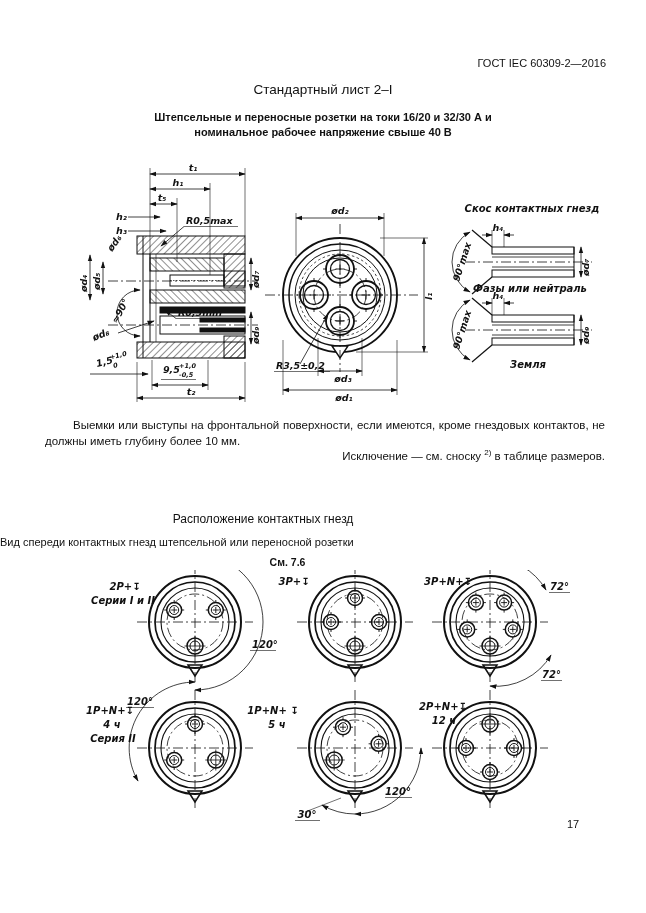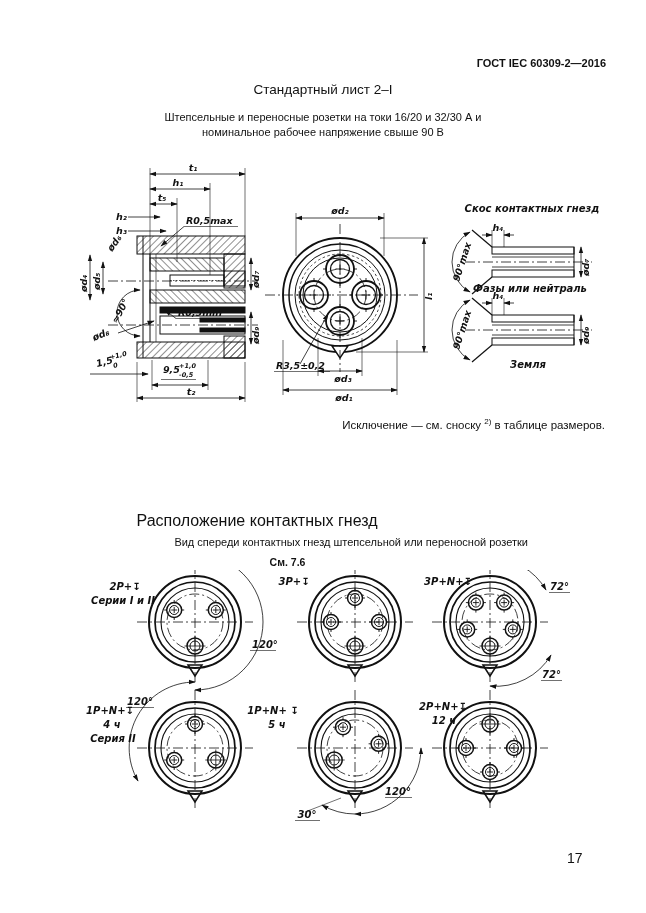--- a/index.html
+++ b/index.html
@@ -1,51 +1,51 @@
 <!DOCTYPE html>
 <html><head>
 <meta charset="utf-8">
 <style>
   html,body{margin:0;padding:0;background:#888;}
   .page{position:relative;width:646px;height:913px;background:#ffffff;margin:0 auto;
         font-family:"Liberation Sans",sans-serif;color:#111;overflow:hidden;}
-  .hdr{position:absolute;top:57px;right:40px;font-size:11px;font-weight:bold;padding-left:16px;}
+  .hdr{position:absolute;top:57px;right:40px;font-size:11px;font-weight:normal;padding-left:16px;}
   .title{position:absolute;top:82px;left:0;width:646px;text-align:center;
          font-size:13.5px;font-weight:normal;}
   .subtitle{position:absolute;top:110px;left:0;width:646px;text-align:center;
-            font-size:11px;line-height:15px;}
+            font-size:11px;line-height:15px;font-weight:bold;}
   .bodytext{position:absolute;top:418px;left:45px;width:560px;font-size:11.5px;
             line-height:15.5px;}
   .bodytext p{margin:0;text-indent:28px;text-align:justify;}
   .bodytext p.noj{text-align:right;}
   sup.fn{font-size:8px;vertical-align:super;line-height:0;}
-  .h2c{position:absolute;top:512px;left:0;width:514px;text-align:center;font-size:16px;}
-  .h3c{position:absolute;top:536px;left:0;width:528px;text-align:right;font-size:11px;}
+  .h2c{position:absolute;top:512px;left:6px;width:514px;text-align:center;font-size:12px;}
+  .h3c{position:absolute;top:536px;left:0;width:528px;text-align:left;font-size:11px;}
   .refc{position:absolute;top:556px;left:0;width:575px;text-align:center;
         font-size:10.5px;font-weight:bold;}
-  .pgnum{position:absolute;top:818px;left:567px;font-size:14px;margin-top:32px;}
+  .pgnum{position:absolute;top:818px;left:567px;font-size:11px;}
   svg{position:absolute;left:0;}
   .ln{stroke:#111;fill:none;}
   .cl{stroke:#111;fill:none;stroke-width:0.8;stroke-dasharray:10 3 2 3;}
   .dim{stroke:#111;fill:none;stroke-width:0.8;}
   .ext{stroke:#111;fill:none;stroke-width:0.6;}
   .dlb{font:italic bold 9.5px "DejaVu Sans",sans-serif;fill:#111;}
   .dsm{font:italic bold 6.5px "DejaVu Sans",sans-serif;fill:#111;}
   .alb{font:italic bold 10px "DejaVu Sans",sans-serif;fill:#111;}
 </style>
 </head>
 <body>
 
 <div class="page">
 
   <div class="hdr">ГОСТ IEC 60309-2—2016</div>
   <div class="title">Стандартный лист 2–I</div>
   <div class="subtitle">
     <div>Штепсельные и переносные розетки на токи 16/20 и 32/30 А и</div>
-    <div>номинальное рабочее напряжение свыше 90 В</div>
+    <div>номинальное рабочее напряжение свыше 40 В</div>
   </div>
 
   <svg width="646" height="260" viewBox="0 160 646 260" style="top:160px">
     <defs>
       <marker id="ar" viewBox="0 0 10 10" refX="9" refY="5" markerWidth="9" markerHeight="9" orient="auto-start-reverse">
         <path d="M0,1.8 L10,5 L0,8.2 z" fill="#111"></path>
       </marker>
       <pattern id="hA" width="5" height="5" patternUnits="userSpaceOnUse" patternTransform="rotate(45)">
         <line x1="0" y1="0" x2="0" y2="5" stroke="#222" stroke-width="1"></line>
       </pattern>
@@ -241,20 +241,21 @@
         <line class="dim" x1="504" y1="303" x2="514" y2="303" marker-start="url(#ar)"></line>
         <text class="dlb" x="498" y="299" text-anchor="middle">h₄</text>
         <line class="dim" x1="581" y1="315" x2="581" y2="345" marker-start="url(#ar)" marker-end="url(#ar)"></line>
         <text class="dlb" transform="translate(589,344) rotate(-90)">ød₉</text>
       </g>
       <text class="alb" x="528" y="368" text-anchor="middle">Земля</text>
     </g>
   </svg>
 
   <div class="bodytext">
+    <p>Выемки или выступы на фронтальной поверхности, если имеются, кроме гнездовых контактов, не должны иметь глубину более 10 мм.</p>
     <p class="noj"><span>Исключение — см. сноску </span><sup class="fn">2)</sup><span> в таблице размеров.</span></p>
   </div>
 
   <div class="h2c">Расположение контактных  гнезд</div>
   <div class="h3c">Вид спереди контактных гнезд штепсельной или переносной розетки</div>
   <div class="refc">См. 7.6</div>
 
   <svg width="646" height="252" viewBox="0 570 646 252" style="top:570px">
     <defs>
       <g id="face">

